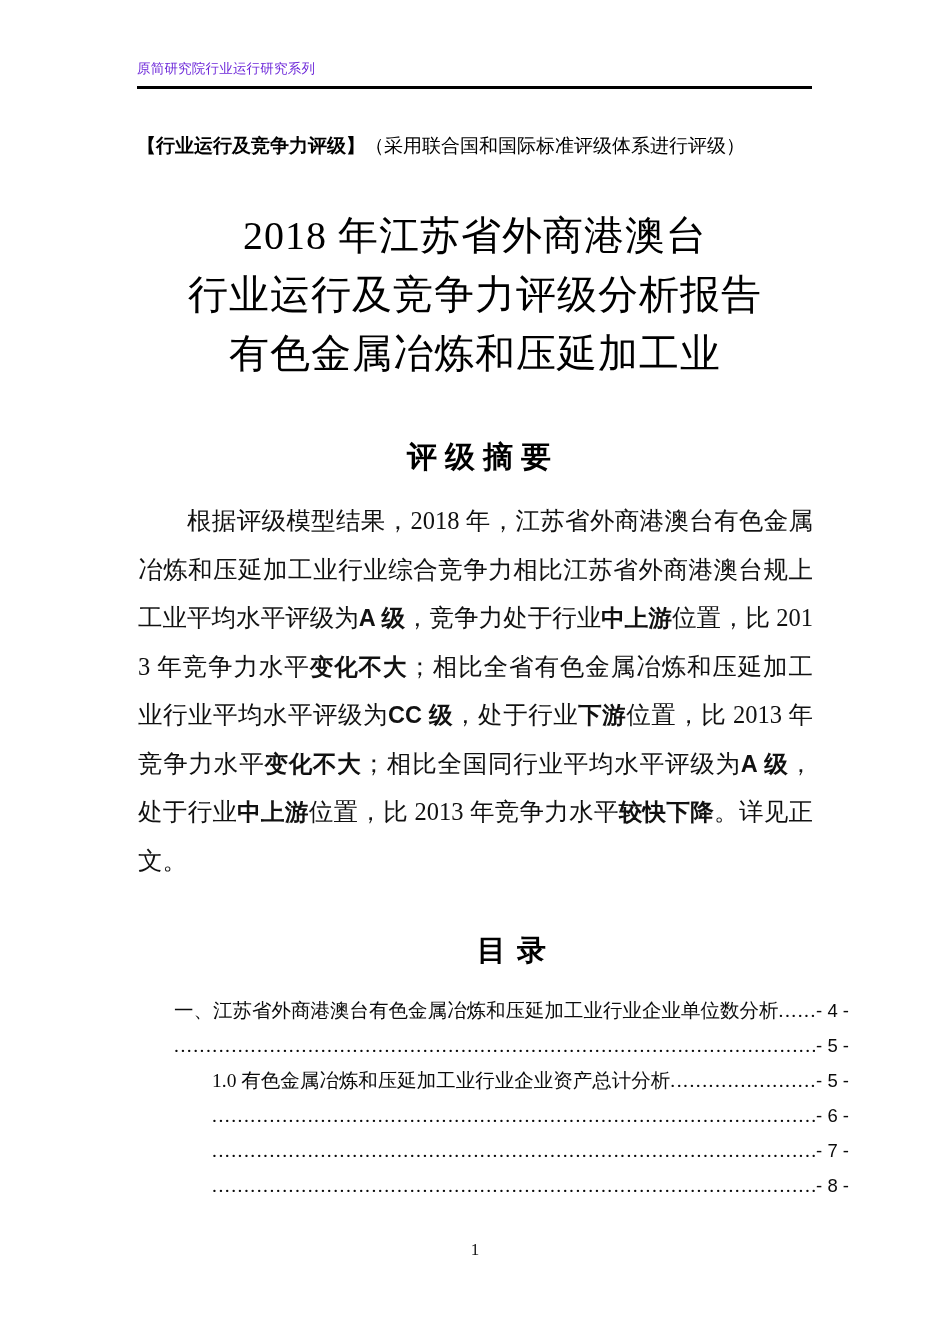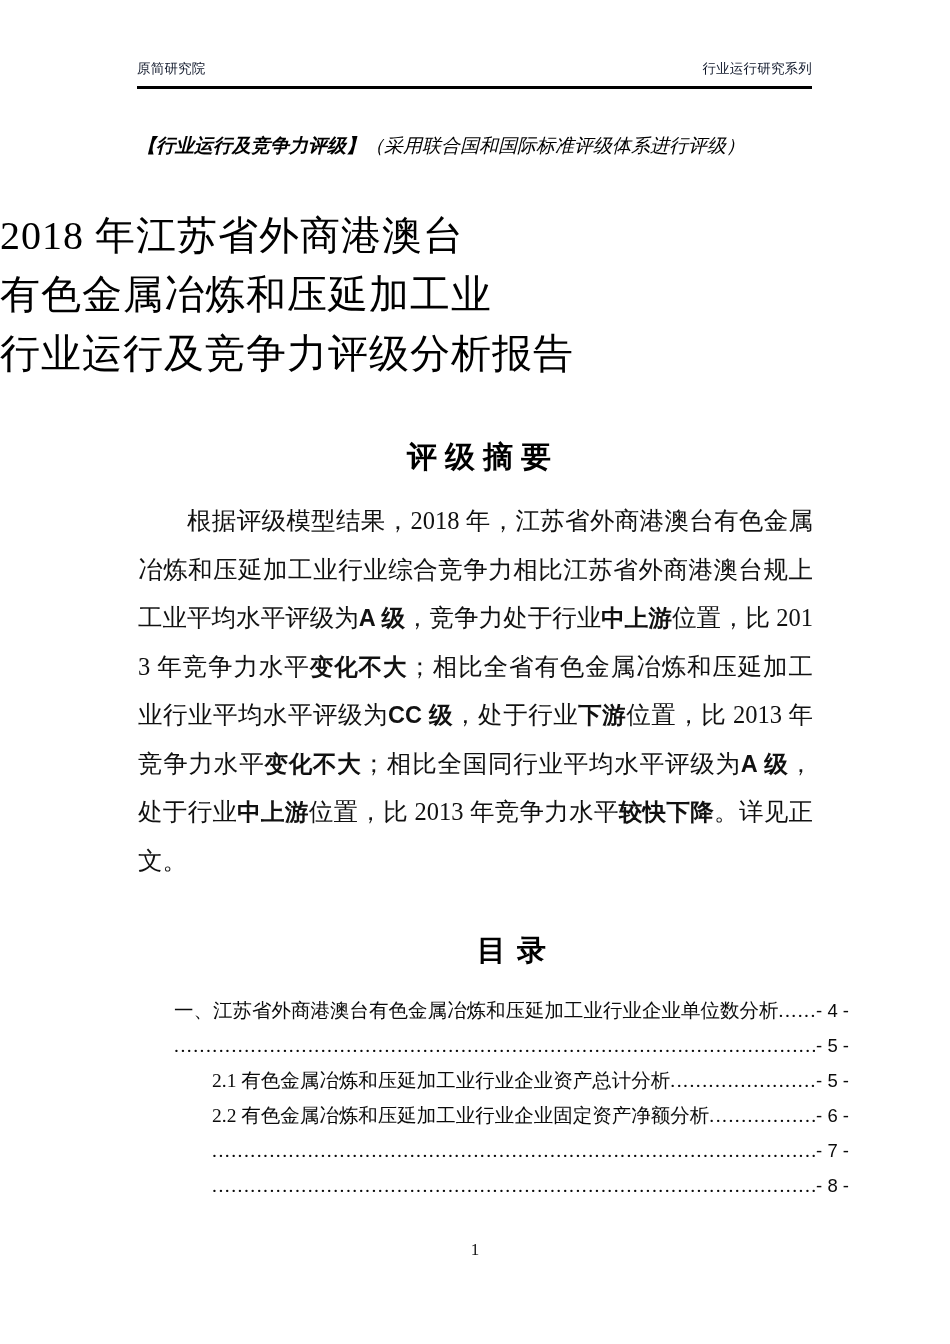--- a/index.html
+++ b/index.html
@@ -22,26 +22,26 @@
     overflow: hidden;
   }
 
   
   .page-header {
     position: absolute;
     left: 137px;
     top: 62px;
     width: 675px;
     display: flex;
-    justify-content: space-between;
+    justify-content: flex-start;
     align-items: flex-end;
     font-family: Liberation Serif, serif;
     font-size: 13.5px;
     line-height: 1.1;
-    color: #0f172a;
+    color: #6d28d9;
     letter-spacing: 0.2px;
   }
   .header-rule {
     position: absolute;
     left: 137px;
     top: 86px;
     width: 675px;
     height: 2.6px;
     background: #000000;
   }
@@ -50,33 +50,32 @@
   .bracket-line {
     position: absolute;
     left: 137px;
     top: 133px;
     width: 690px;
     font-size: 19px;
     font-weight: 700;
     letter-spacing: 0px;
     white-space: nowrap;
     color: #000;
-    font-style: italic;
   }
   .bracket-line .paren {
     font-weight: 400;
   }
 
   
   .doc-title {
     position: absolute;
     left: 0;
     top: 206px;
     width: 950px;
-    text-align: left;
+    text-align: center;
   }
   .doc-title .tline {
     font-size: 40px;
     line-height: 59px;
     font-weight: 400;
     letter-spacing: 1px;
     color: #000;
     white-space: nowrap;
   }
 
@@ -183,47 +182,46 @@
     <span>行业运行研究系列</span>
   </div>
   <div class="header-rule"></div>
 
   <div class="bracket-line">
     <span>【行业运行及竞争力评级】</span><span class="paren">（采用联合国和国际标准评级体系进行评级）</span>
   </div>
 
   <div class="doc-title">
     <div class="tline">2018 年江苏省外商港澳台</div>
+    <div class="tline">行业运行及竞争力评级分析报告</div>
     <div class="tline">有色金属冶炼和压延加工业</div>
-    <div class="tline">行业运行及竞争力评级分析报告</div>
   </div>
 
   <div class="sec-heading summary">评级摘要</div>
 
   <div class="abstract"><span>根据评级模型结果，2018 年，江苏省外商港澳台有色金属冶炼和压延加工业行业综合竞争力相比江苏省外商港澳台规上工业平均水平评级为</span><b>A 级</b><span>，竞争力处于行业</span><b>中上游</b><span>位置，比 2013 年竞争力水平</span><b>变化不大</b><span>；相比全省有色金属冶炼和压延加工业行业平均水平评级为</span><b>CC 级</b><span>，处于行业</span><b>下游</b><span>位置，比 2013 年竞争力水平</span><b>变化不大</b><span>；相比全国同行业平均水平评级为</span><b>A 级</b><span>，处于行业</span><b>中上游</b><span>位置，比 2013 年竞争力水平</span><b>较快下降</b><span>。详见正文。</span></div>
 
   <div class="sec-heading toc">目录</div>
 
   <div class="toc">
       <div class="toc-entry level-1">
         <span class="toc-text">一、江苏省外商港澳台有色金属冶炼和压延加工业行业企业单位数分析</span>
         <span class="toc-dots">........................................................................................................................</span>
         <span class="toc-page">- 4 -</span>
       </div>
       <div class="toc-entry level-1">
         <span class="toc-dots">........................................................................................................................</span>
         <span class="toc-page">- 5 -</span>
       </div>
       <div class="toc-entry level-2">
-        <span class="toc-text">2.1 有色金属冶炼和压延加工业行业企业资产总计分析</span>
+        <span class="toc-text">1.0 有色金属冶炼和压延加工业行业企业资产总计分析</span>
         <span class="toc-dots">........................................................................................................................</span>
         <span class="toc-page">- 5 -</span>
       </div>
       <div class="toc-entry level-2">
-        <span class="toc-text">2.2 有色金属冶炼和压延加工业行业企业固定资产净额分析</span>
         <span class="toc-dots">........................................................................................................................</span>
         <span class="toc-page">- 6 -</span>
       </div>
       <div class="toc-entry level-2">
         <span class="toc-dots">........................................................................................................................</span>
         <span class="toc-page">- 7 -</span>
       </div>
       <div class="toc-entry level-2">
         <span class="toc-dots">........................................................................................................................</span>
         <span class="toc-page">- 8 -</span>

